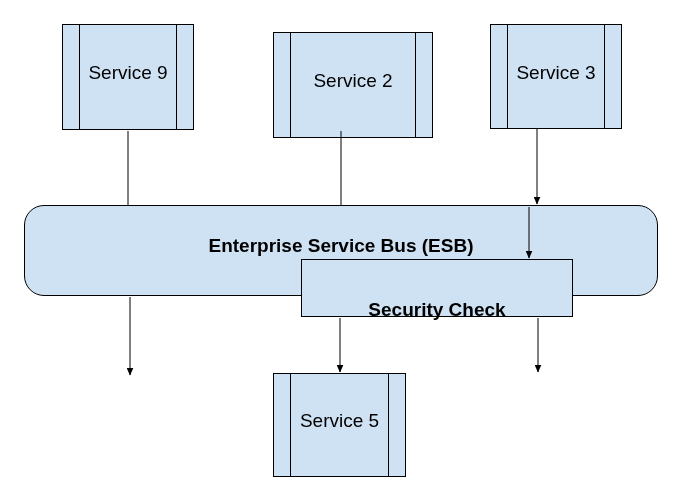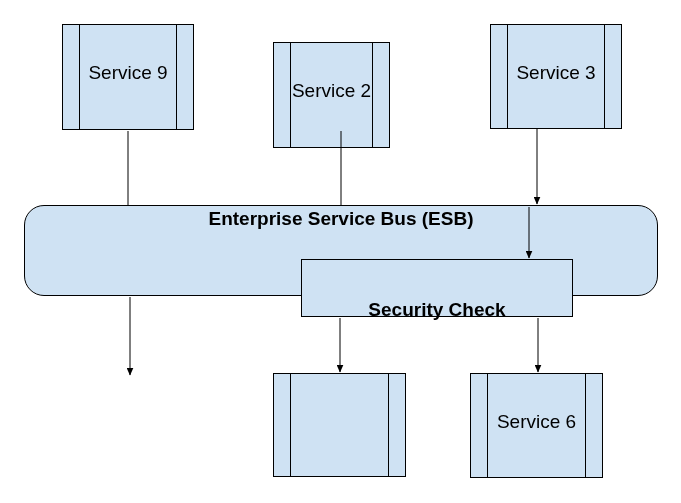--- a/index.html
+++ b/index.html
@@ -49,21 +49,21 @@
   }
   .bar.left{left:16px;}
   .bar.right{right:16px;}
   .esb{
     border-radius:20px;
     z-index:1;
     text-align:center;
   }
   .esb .label{
     display:inline-block;
-    margin-top:2px;
+    margin-top:29px;
     font-size:19px;
     line-height:22px;
     font-weight:bold;
     white-space:nowrap;
   }
   .security{
     display:flex;
     align-items:center;
     justify-content:center;
     z-index:2;
@@ -94,21 +94,21 @@
 <body>
 
 <div class="canvas">
 
   <div class="node process" style="left:62px;top:24px;width:132px;height:106px">
     <span class="bar left"></span>
     <span class="bar right"></span>
     <span class="label">Service 9</span>
   </div>
 
-  <div class="node process" style="left:273px;top:42px;width:117px;height:106px">
+  <div class="node process" style="left:273px;top:32px;width:160px;height:106px">
     <span class="bar left"></span>
     <span class="bar right"></span>
     <span class="label">Service 2</span>
   </div>
 
   <div class="node process" style="left:490px;top:24px;width:132px;height:105px">
     <span class="bar left"></span>
     <span class="bar right"></span>
     <span class="label">Service 3</span>
   </div>
@@ -118,27 +118,23 @@
   </div>
 
   <div class="node security" style="left:301px;top:259px;width:272px;height:58px">
     <span class="label">Security Check</span>
   </div>
 
 
   <div class="node process" style="left:273px;top:373px;width:133px;height:104px">
     <span class="bar left"></span>
     <span class="bar right"></span>
+    <span class="label">Service 5</span>
   </div>
 
-  <div class="node process" style="left:470px;top:373px;width:133px;height:105px">
-    <span class="bar left"></span>
-    <span class="bar right"></span>
-    <span class="label">Service 6</span>
-  </div>
 
   <svg class="edges" width="681" height="503" viewBox="0 0 681 503">
     <defs>
       <marker id="arrow" markerWidth="8" markerHeight="7" refX="7.5" refY="3.5" orient="auto" markerUnits="userSpaceOnUse">
         <path d="M0,0 L8,3.5 L0,7 Z"></path>
       </marker>
     </defs>
     <line x1="128" y1="131" x2="128" y2="205"></line>
     <line x1="341" y1="131" x2="341" y2="205"></line>
     <line x1="537" y1="129" x2="537" y2="204" marker-end="url(#arrow)"></line>

